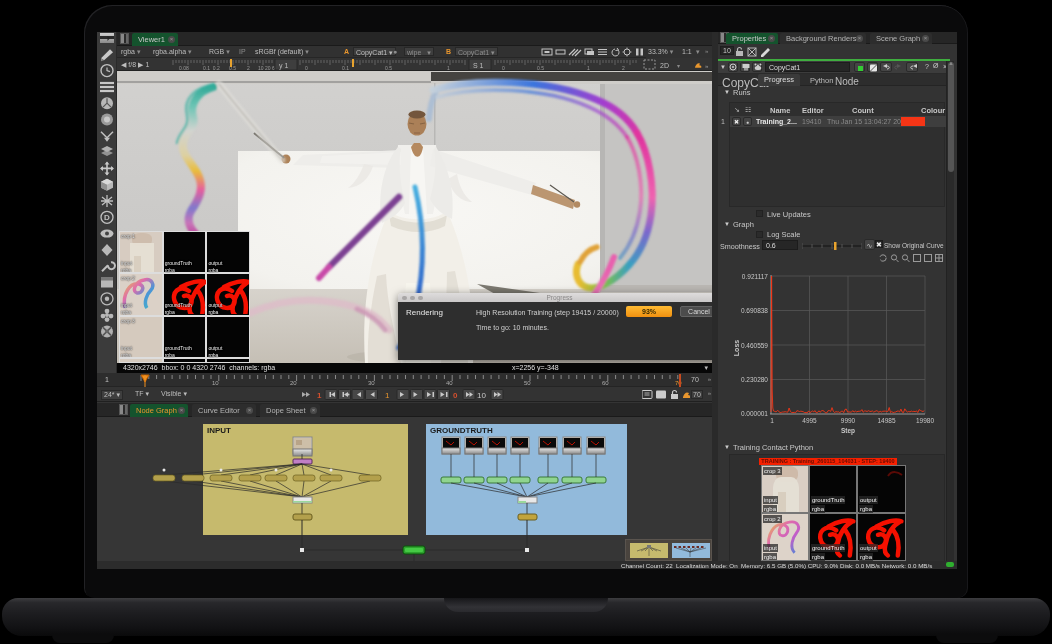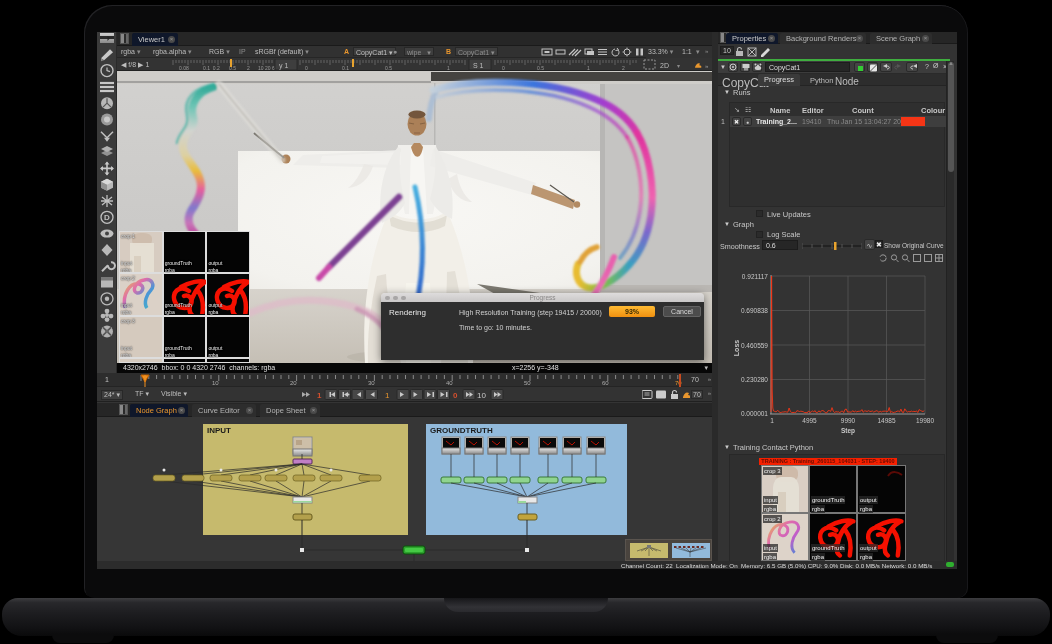--- a/index.html
+++ b/index.html
@@ -18,21 +18,21 @@
   border-radius:0 0 14px 14px;
   background:linear-gradient(#17171a, #323236 65%, #2a2a2e); }
 .foot { position:absolute; top:634px; height:9px; border-radius:0 0 8px 8px; background:#0c0c0d; }
 
 #screen { position:absolute; left:97px; top:32px; width:860px; height:537px;
   background:#343434; overflow:hidden; font-size:8px; color:#c8c8c8; }
 
 .tabbar { position:absolute; background:#262626; border-bottom:1px solid #1a1a1a; }
 .tab { position:absolute; white-space:nowrap; overflow:hidden; top:1px; height:13px; line-height:13px; padding:0 14px 0 6px;
   background:#2d2d2d; color:#b4b4b4; font-size:7.5px; border-radius:2px 2px 0 0; }
-.tab.active { background:#0f172a; color:#c8c8c8; }
+.tab.active { background:#14532d; color:#c8c8c8; }
 .tab .x { position:absolute; right:3px; top:3px; width:7px; height:7px; border-radius:50%;
   background:#4a4a4a; color:#9a9a9a; font-size:6px; line-height:7px; text-align:center; }
 .panelicon { position:absolute; width:9px; height:11px;
   background:linear-gradient(90deg,#888 0 3px,#2a2a2a 3px 5px,#666 5px 9px); border:1px solid #555; }
 .btn { position:absolute; background:#454545; border:1px solid #2a2a2a; border-radius:2px; }
 .dim { color:#8c8c8c; }
 </style>
 </head>
 <body>
 <div id="stage">
@@ -573,21 +573,21 @@
           </div>
       <div class="abs" style="left:87.4px;top:84.6px;width:43.6px;height:42.3px;background:#040404;border:0.5px solid #ddd;">
             <span class="abs" style="left:1px;top:28px;font-size:5px;color:#eee;line-height:6px;text-shadow:0 0 2px rgba(0,0,0,.9),0 0 1px rgba(0,0,0,.8);">output</span>
             <span class="abs" style="left:1px;top:35px;font-size:5px;color:#eee;line-height:6px;text-shadow:0 0 2px rgba(0,0,0,.9),0 0 1px rgba(0,0,0,.8);">rgba</span>
           </div>
       <div class="abs" style="left:0;top:126.9px;width:43.7px;height:5.1px;background:#d5cabe;border:0.5px solid #ddd;"></div>
       <div class="abs" style="left:43.7px;top:126.9px;width:43.7px;height:5.1px;background:#040404;border:0.5px solid #ddd;"></div>
       <div class="abs" style="left:87.4px;top:126.9px;width:43.6px;height:5.1px;background:#040404;border:0.5px solid #ddd;"></div>
     </div>
 
-    <div class="abs" style="left:264px;top:222px;width:323px;height:67px;border-radius:4px 4px 0 0;box-shadow:0 2px 8px rgba(0,0,0,.5);">
+    <div class="abs" style="left:281px;top:222px;width:323px;height:67px;border-radius:4px 4px 0 0;box-shadow:0 2px 8px rgba(0,0,0,.5);">
       <div class="abs" style="left:0;top:0;width:323px;height:9px;background:linear-gradient(#dedcdc,#c9c7c7);border-radius:4px 4px 0 0;">
         <span class="abs" style="left:4px;top:2.5px;width:4.5px;height:4.5px;border-radius:50%;background:#a8a6a6;"></span>
         <span class="abs" style="left:12px;top:2.5px;width:4.5px;height:4.5px;border-radius:50%;background:#a8a6a6;"></span>
         <span class="abs" style="left:20px;top:2.5px;width:4.5px;height:4.5px;border-radius:50%;background:#a8a6a6;"></span>
         <span class="abs" style="left:0;top:1px;width:323px;text-align:center;font-size:6.5px;color:#8a8888;">Progress</span>
       </div>
       <div class="abs" style="left:0;top:9px;width:323px;height:58px;background:#2e2e2e;">
         <span class="abs" style="left:8px;top:6px;font-size:8px;color:#e8e8e8;">Rendering</span>
         <span class="abs" style="left:78px;top:6.5px;font-size:7px;color:#d0d0d0;">High Resolution Training (step 19415 / 20000)</span>
         <div class="abs" style="left:228px;top:4px;width:46px;height:11px;background:linear-gradient(#ffbb33,#f09010);border-radius:2px;text-align:center;font-size:7px;line-height:11px;color:#3a2a00;font-weight:bold;">93%</div>

